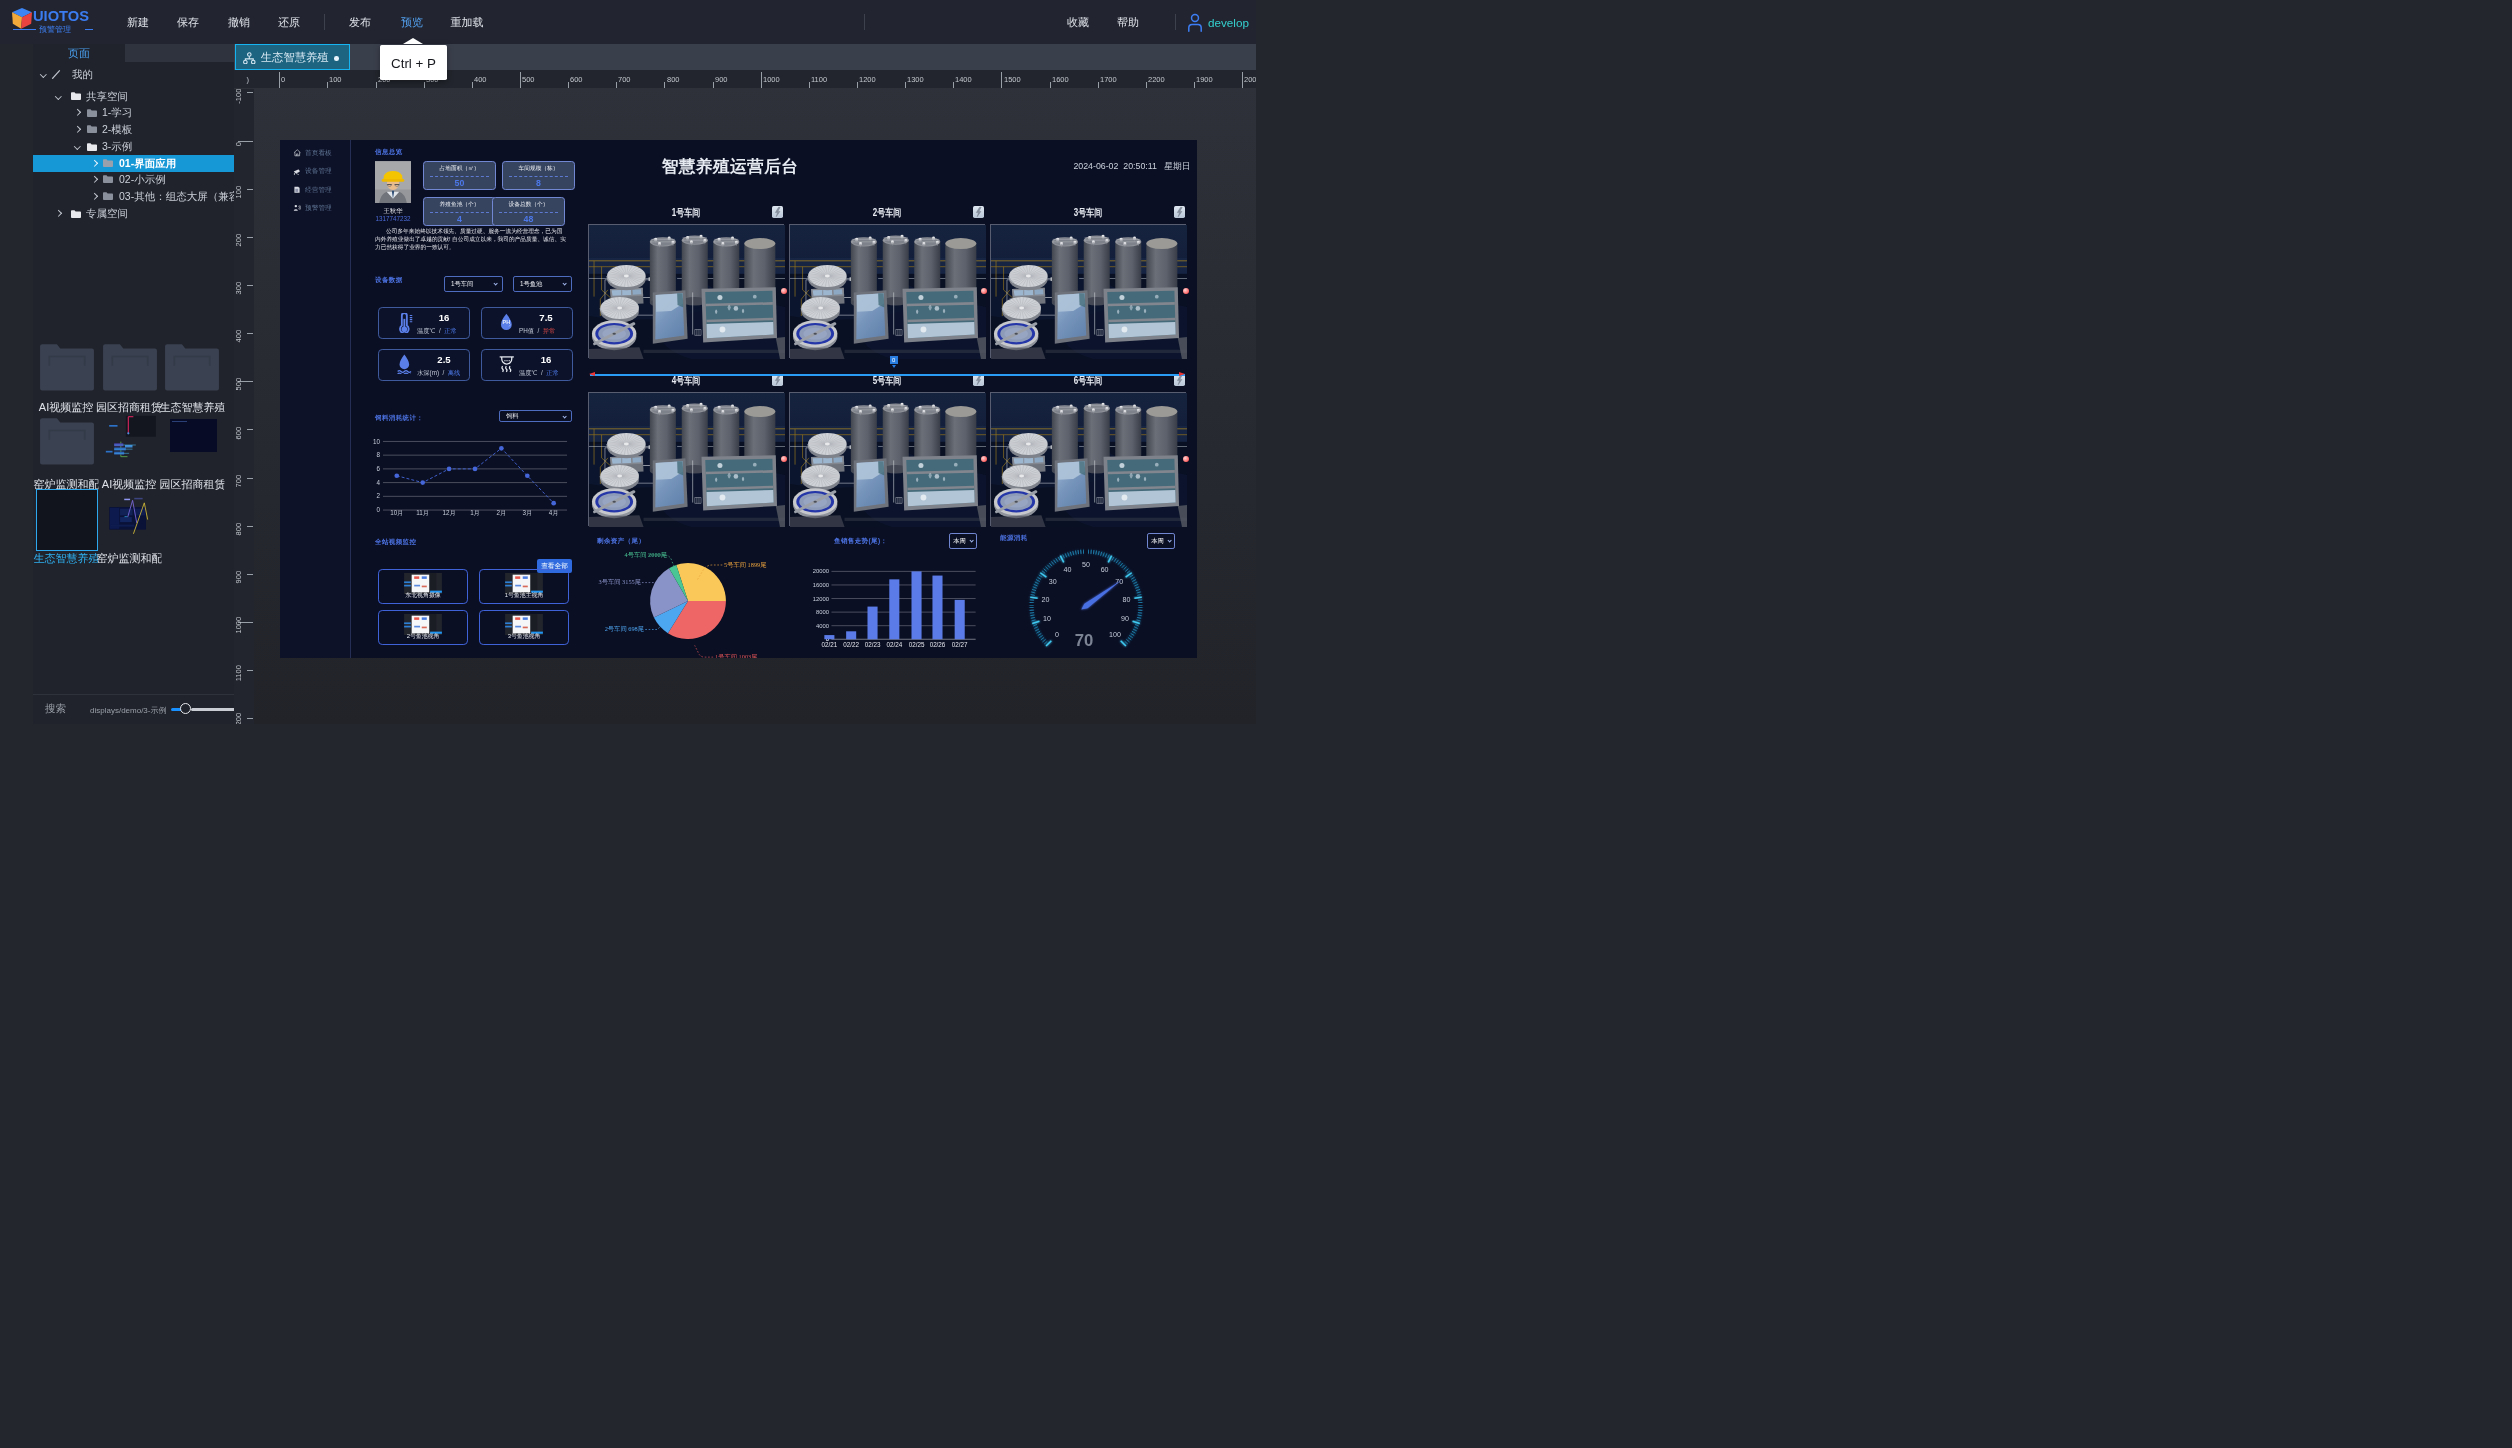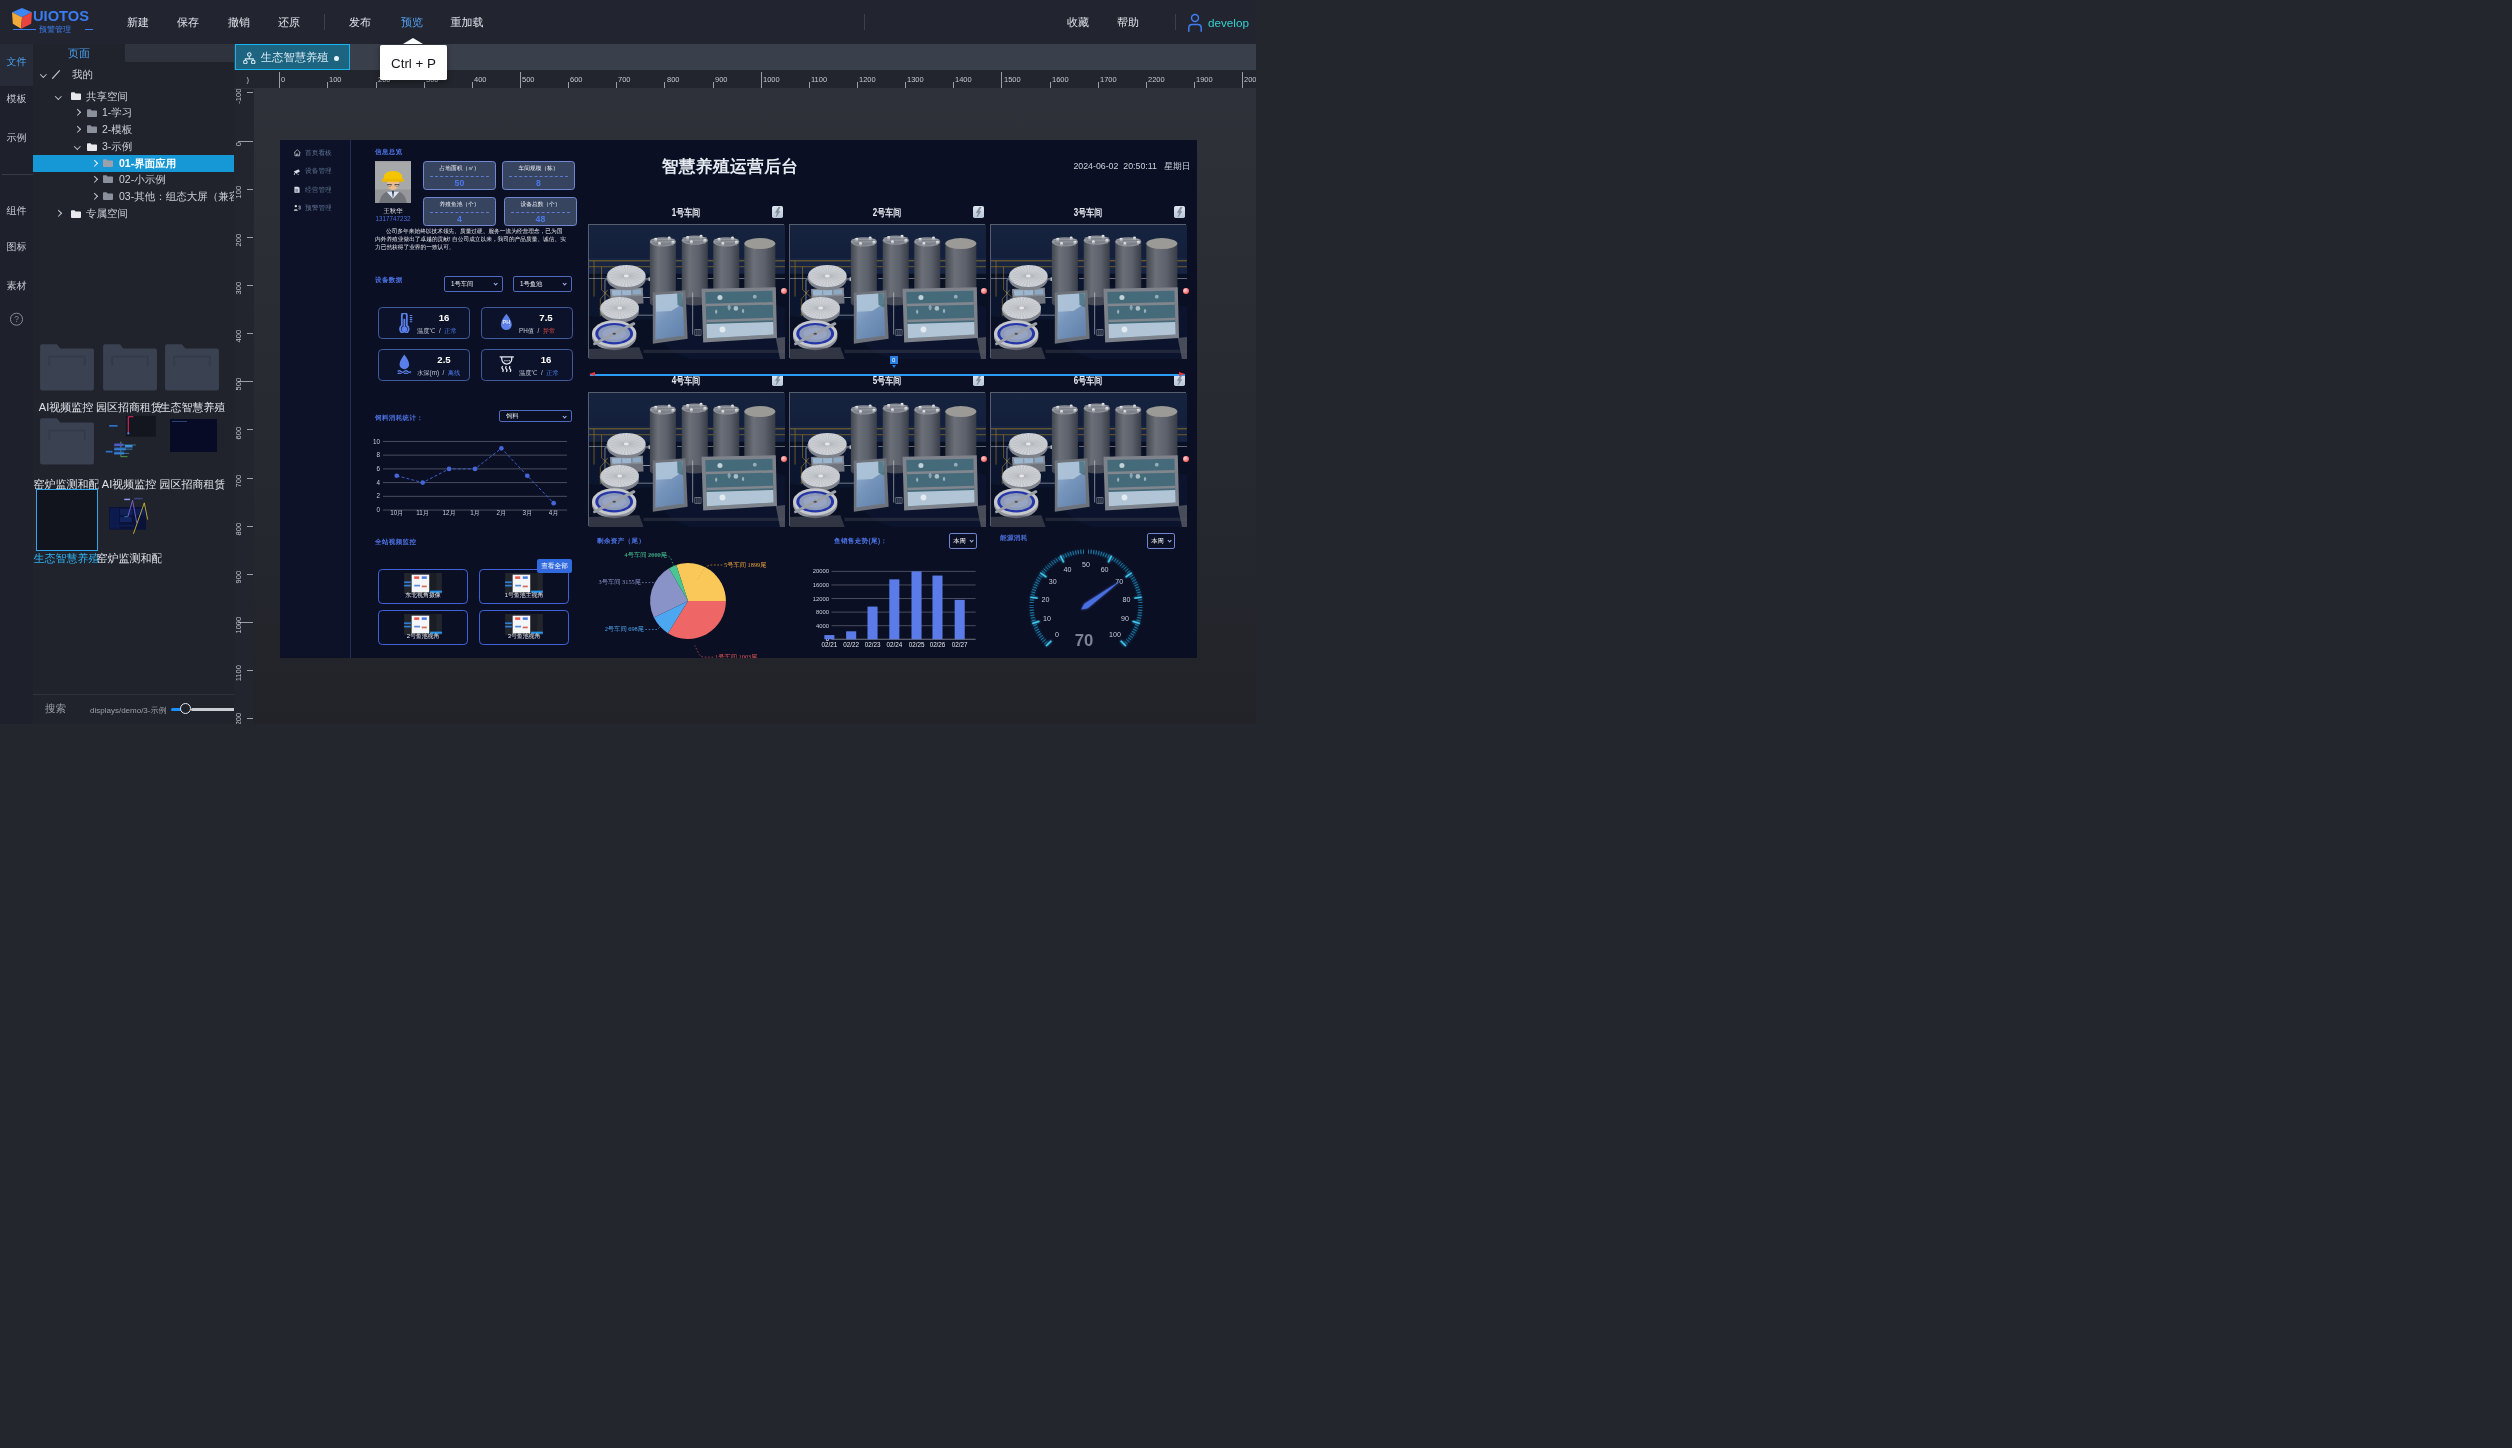--- a/index.html
+++ b/index.html
@@ -63,31 +63,20 @@
       <div class="mitem" style="left:1078px;color:#dfe2e8">收藏</div>
       <div class="mitem" style="left:1128px;color:#dfe2e8">帮助</div>
       <div class="abs" style="left:324px;top:14.2px;width:1.3px;height:16px;background:#3c414d"></div>
       <div class="abs" style="left:864px;top:14.2px;width:1.3px;height:16px;background:#3c414d"></div>
       <div class="abs" style="left:1175px;top:14.2px;width:1.3px;height:16px;background:#3c414d"></div>
       <svg class="abs" style="left:1187px;top:12.6px" width="16" height="19" viewBox="0 0 19 23">
 <circle cx="9.5" cy="6" r="4.2" fill="none" stroke="#3d7ef5" stroke-width="1.8"></circle>
 <path d="M2 22 v-4 a4 4 0 0 1 4-4 h7 a4 4 0 0 1 4 4 v4" fill="none" stroke="#3d7ef5" stroke-width="1.8" stroke-linecap="round"></path>
 </svg>
       <div class="abs" style="left:1208px;top:22px;transform:translateY(-50%);font-size:11.7px;color:#35d0cf;font-weight:normal;white-space:nowrap;">develop</div>
-    </div>
-    <div class="abs" id="sidebar">
-      <div class="abs" style="left:0;top:0;width:33px;height:42px;background:#262b37"></div>
-      <div class="sitem" style="top:18.4px;color:#4aa0f0">文件</div>
-      <div class="sitem" style="top:55px;color:#c6cad2">模板</div>
-      <div class="sitem" style="top:94px;color:#c6cad2">示例</div>
-      <div class="sitem" style="top:167px;color:#c6cad2">组件</div>
-      <div class="sitem" style="top:203px;color:#c6cad2">图标</div>
-      <div class="sitem" style="top:242px;color:#c6cad2">素材</div>
-      <div class="abs" style="left:1.7px;top:130px;width:32px;height:0.8px;background:#363b46"></div>
-      <div class="sitem" style="top:275px;color:#878c96"><span style="display:inline-block;width:12.6px;height:12.6px;line-height:11.7px;border:1px solid #878c96;border-radius:50%;font-size:8.4px">?</span></div>
     </div>
     <div class="abs" id="fpanel">
       <div id="fhead"></div>
       <div id="ftab">页面</div>
       <div class="trow" style="top:22px">
         <div class="chev d" style="left:8.4px;top:5.9px"></div>
         <svg style="position:absolute;left:18.4px;top:4.2px" width="10" height="9.2" viewBox="0 0 12 11">
           <line x1="10.5" y1="0.5" x2="1.5" y2="10.5" stroke="#c2c7cf" stroke-width="1.4"></line>
         </svg>
         <span style="position:absolute;left:39px;top:0">我的</span>
@@ -358,21 +347,21 @@
       <div class="statbox" style="left:222px;top:21px">
         <div class="l">车间规模（栋）</div>
         <div class="d"></div>
         <div class="v">8</div>
       </div>
       <div class="statbox" style="left:143px;top:57px">
         <div class="l">养殖鱼池（个）</div>
         <div class="d"></div>
         <div class="v">4</div>
       </div>
-      <div class="statbox" style="left:224px;top:57px">
+      <div class="statbox" style="left:212px;top:57px">
         <div class="l">设备总数（个）</div>
         <div class="d"></div>
         <div class="v">48</div>
       </div>
       <div class="abs" style="left:95px;top:88px;font-size:5.7px;color:#e8eaee;white-space:nowrap">&nbsp;&nbsp;&nbsp;&nbsp;&nbsp;&nbsp;&nbsp;公司多年来始终以技术领先、质量过硬、服务一流为经营理念，已为国</div>
       <div class="abs" style="left:95px;top:96px;font-size:5.7px;color:#e8eaee;white-space:nowrap">内外养殖业做出了卓越的贡献! 自公司成立以来，我司的产品质量、诚信、实</div>
       <div class="abs" style="left:95px;top:104px;font-size:5.7px;color:#e8eaee;white-space:nowrap">力已然获得了业界的一致认可。</div>
       <div class="blue-t" style="left:95px;top:136px">设备数据</div>
       <div class="dd" style="left:164px;top:136px;width:59px;height:16.3px">
         <span class="tx">1号车间</span>

